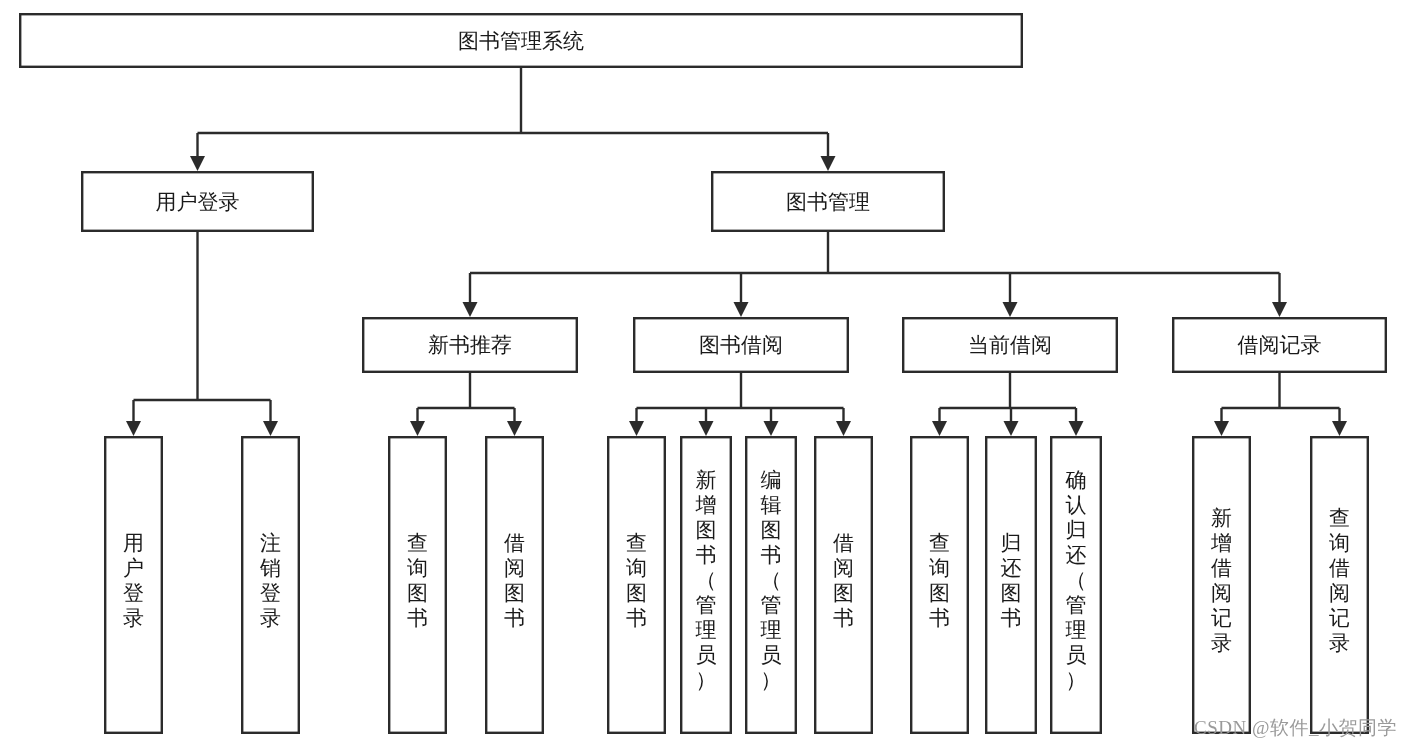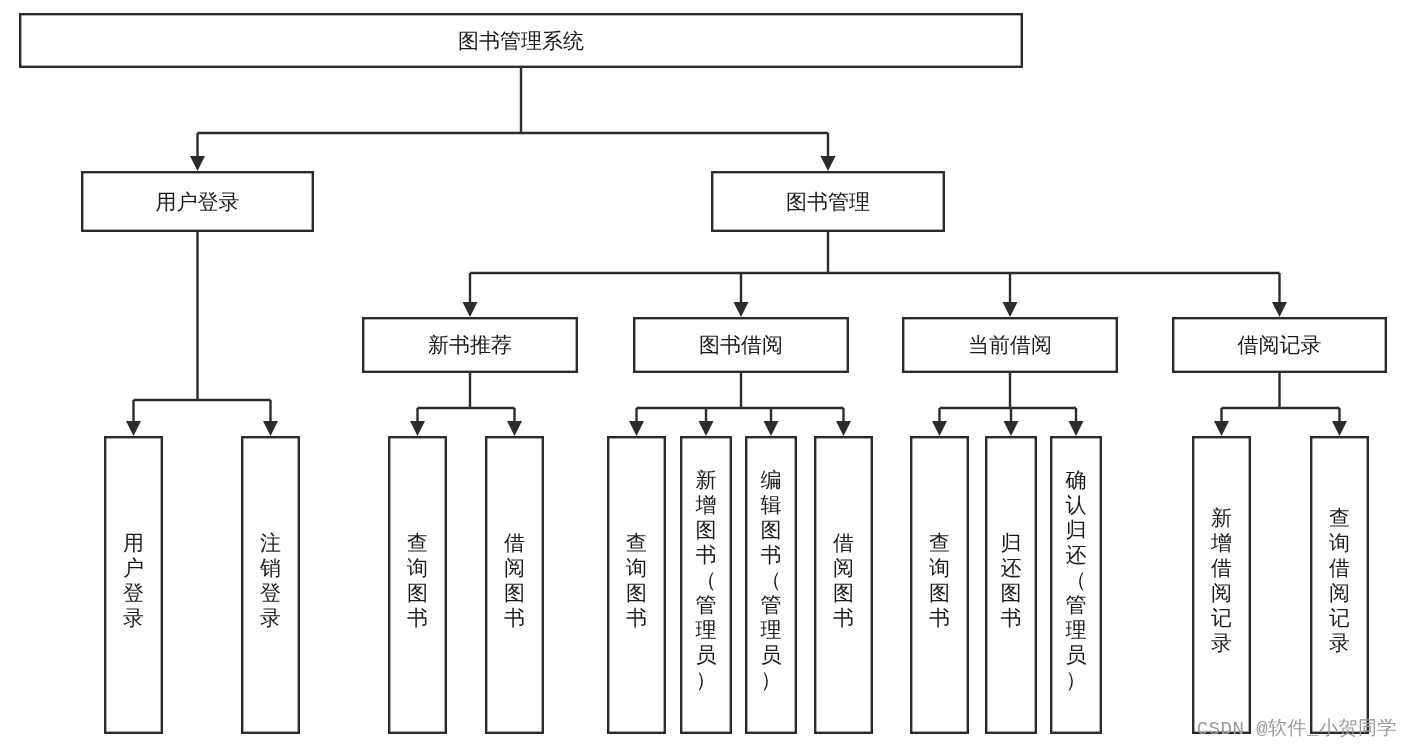--- a/index.html
+++ b/index.html
@@ -53,21 +53,21 @@
     stroke-linecap: butt;
   }
   .arrow-head {
     fill: #2b2b2b;
     stroke: none;
   }
   .watermark {
     position: absolute;
     right: 8px;
     bottom: 6px;
-    font-family: Liberation Mono, monospace;
+    font-family: Liberation Serif, serif;
     font-size: 19px;
     color: #9a9a9a;
     white-space: nowrap;
     letter-spacing: 0.5px;
     user-select: none;
   }
 </style>
 </head>
 <body>
 

